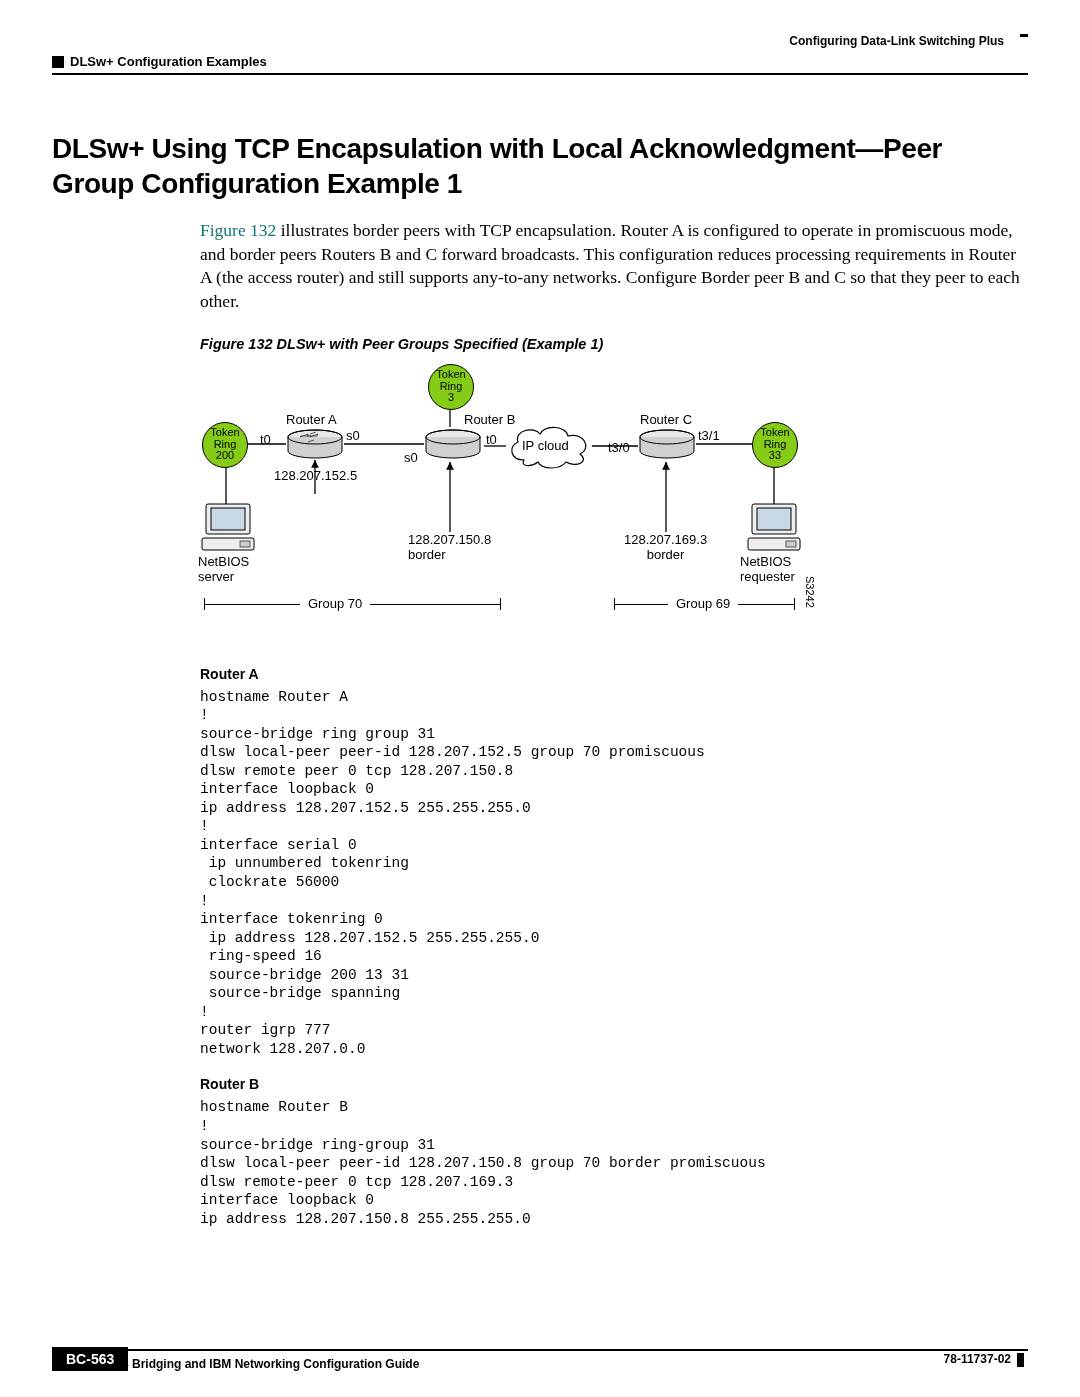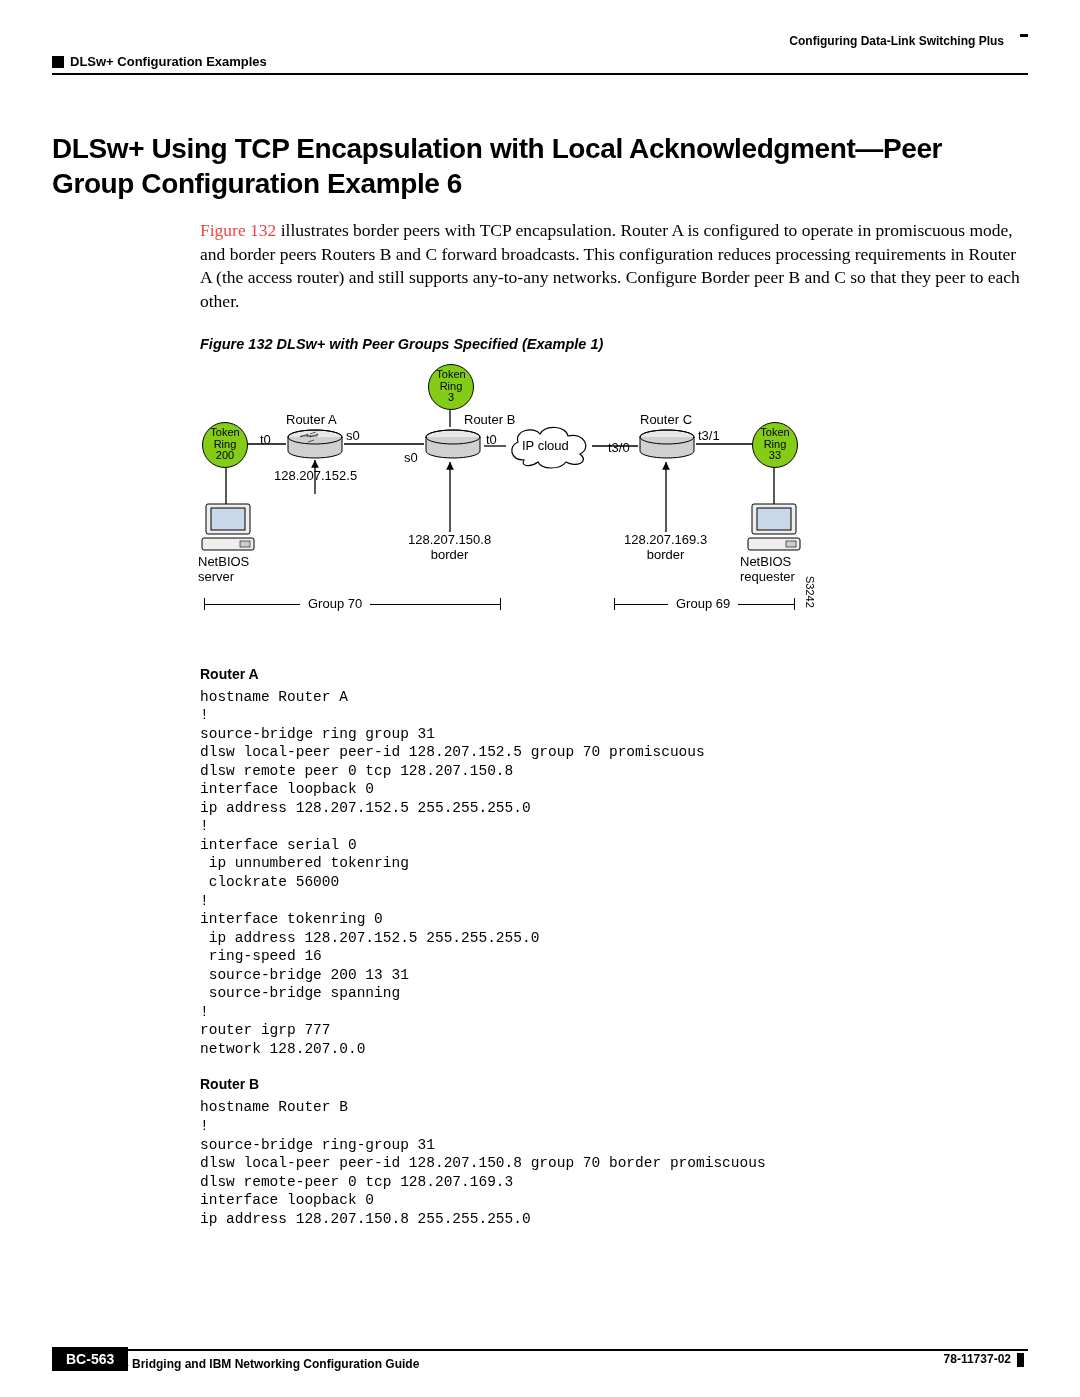--- a/index.html
+++ b/index.html
@@ -5,21 +5,21 @@
 body{margin:0;background:#fff;font-family:"Times New Roman",serif;color:#000;width:1080px;height:1397px;position:relative}
 .page{position:relative;padding:34px 52px 0 52px;box-sizing:border-box;height:100%}
 .hdr{display:flex;gap:10px;margin-bottom:6px}
 .hdr-right{font-family:Arial,Helvetica,sans-serif;font-weight:bold;font-size:12px;text-align:right;flex:1;padding-right:6px}
 .hdr-bar{height:3px;background:#000;width:8px}
 .hdr-sq{width:12px;height:12px;background:#000;margin-right:6px}
 .sub-hdr{display:flex;align-items:center;font-family:Arial,Helvetica,sans-serif;font-weight:bold;font-size:13px;margin-top:2px}
 .rule{height:2px;background:#000;margin-top:4px}
 .h1{font-family:Arial,Helvetica,sans-serif;font-weight:bold;font-size:28px;margin:56px 0 18px 0;line-height:1.25;letter-spacing:-.4px}
 .body-p{font-size:17.5px;line-height:1.35;margin:0 0 22px 148px}
-.body-p a{color:#ef4444;text-decoration:none}
+.body-p a{color:#0f766e;text-decoration:none}
 .figcap{font-family:Arial,Helvetica,sans-serif;font-weight:bold;font-style:italic;font-size:14.5px;margin:5px 0 12px 148px}
 .diagram{margin:0 0 22px 148px;width:640px;height:280px;position:relative;font-family:Arial,Helvetica,sans-serif;font-size:13px}
 .router{position:absolute;width:58px;height:30px}
 .router svg{width:58px;height:30px}
 .ring{position:absolute;width:44px;height:44px;border:1.2px solid #000;border-radius:50%;display:flex;flex-direction:column;align-items:center;justify-content:center;font-size:11px;line-height:1.05;text-align:center;background:#84cc16}
 .pc{position:absolute;width:56px}
 .pc svg{width:56px;height:50px}
 .lbl{position:absolute;font-size:13px;white-space:nowrap}
 .cloud{position:absolute;width:90px;height:48px}
 .grp-line{position:absolute;height:1px;background:#000}
@@ -42,21 +42,21 @@
 <div class="hdr">
       <div class="hdr-right">Configuring Data-Link Switching Plus</div>
       <div class="hdr-bar"></div>
     </div>
 <div class="sub-hdr">
       <div class="hdr-sq"></div>
       <span>DLSw+ Configuration Examples</span>
     </div>
 <div class="rule"></div>
 
-<h1 class="h1">DLSw+ Using TCP Encapsulation with Local Acknowledgment—Peer Group Configuration Example 6</h1>
+<h1 class="h1">DLSw+ Using TCP Encapsulation with Local Acknowledgment—Peer Group Configuration Example 1</h1>
 
 <p class="body-p"><a href="#">Figure 132</a><span> illustrates border peers with TCP encapsulation. Router A is configured to operate in promiscuous mode, and border peers Routers B and C forward broadcasts. This configuration reduces processing requirements in Router A (the access router) and still supports any-to-any networks. Configure Border peer B and C so that they peer to each other.</span></p>
 
 <div class="figcap">Figure 132    DLSw+ with Peer Groups Specified (Example 1)</div>
 
 <div class="diagram">
 <svg style="position:absolute;left:0;top:0" width="640" height="280">
 <defs>
           <marker id="ah" markerWidth="8" markerHeight="8" refX="6" refY="3" orient="auto">
             <path d="M0,0 L6,3 L0,6 Z" fill="#000"></path>
@@ -129,21 +129,21 @@
 <div class="lbl" style="left:264px;top:48px">Router B</div>
 <div class="lbl" style="left:440px;top:48px">Router C</div>
 <div class="lbl" style="left:60px;top:68px">t0</div>
 <div class="lbl" style="left:146px;top:64px">s0</div>
 <div class="lbl" style="left:204px;top:86px">s0</div>
 <div class="lbl" style="left:286px;top:68px">t0</div>
 <div class="lbl" style="left:408px;top:76px">t3/0</div>
 <div class="lbl" style="left:498px;top:64px">t3/1</div>
 <div class="lbl" style="left:322px;top:74px">IP cloud</div>
 <div class="lbl" style="left:74px;top:104px">128.207.152.5</div>
-<div class="lbl" style="left:208px;top:168px;text-align:center;white-space:pre-line">128.207.150.8
+<div class="lbl" style="left:208px;top:168px;text-align:left;white-space:pre-line">128.207.150.8
 border</div>
 <div class="lbl" style="left:424px;top:168px;text-align:center;white-space:pre-line">128.207.169.3
 border</div>
 <div class="lbl" style="left:-2px;top:190px;white-space:pre-line;text-align:left">NetBIOS
 server</div>
 <div class="lbl" style="left:540px;top:190px;white-space:pre-line">NetBIOS
 requester</div>
 
 <div class="grp-tick" style="left:4px;top:234px"></div>
 <div class="grp-line" style="left:4px;top:240px;width:96px"></div>

